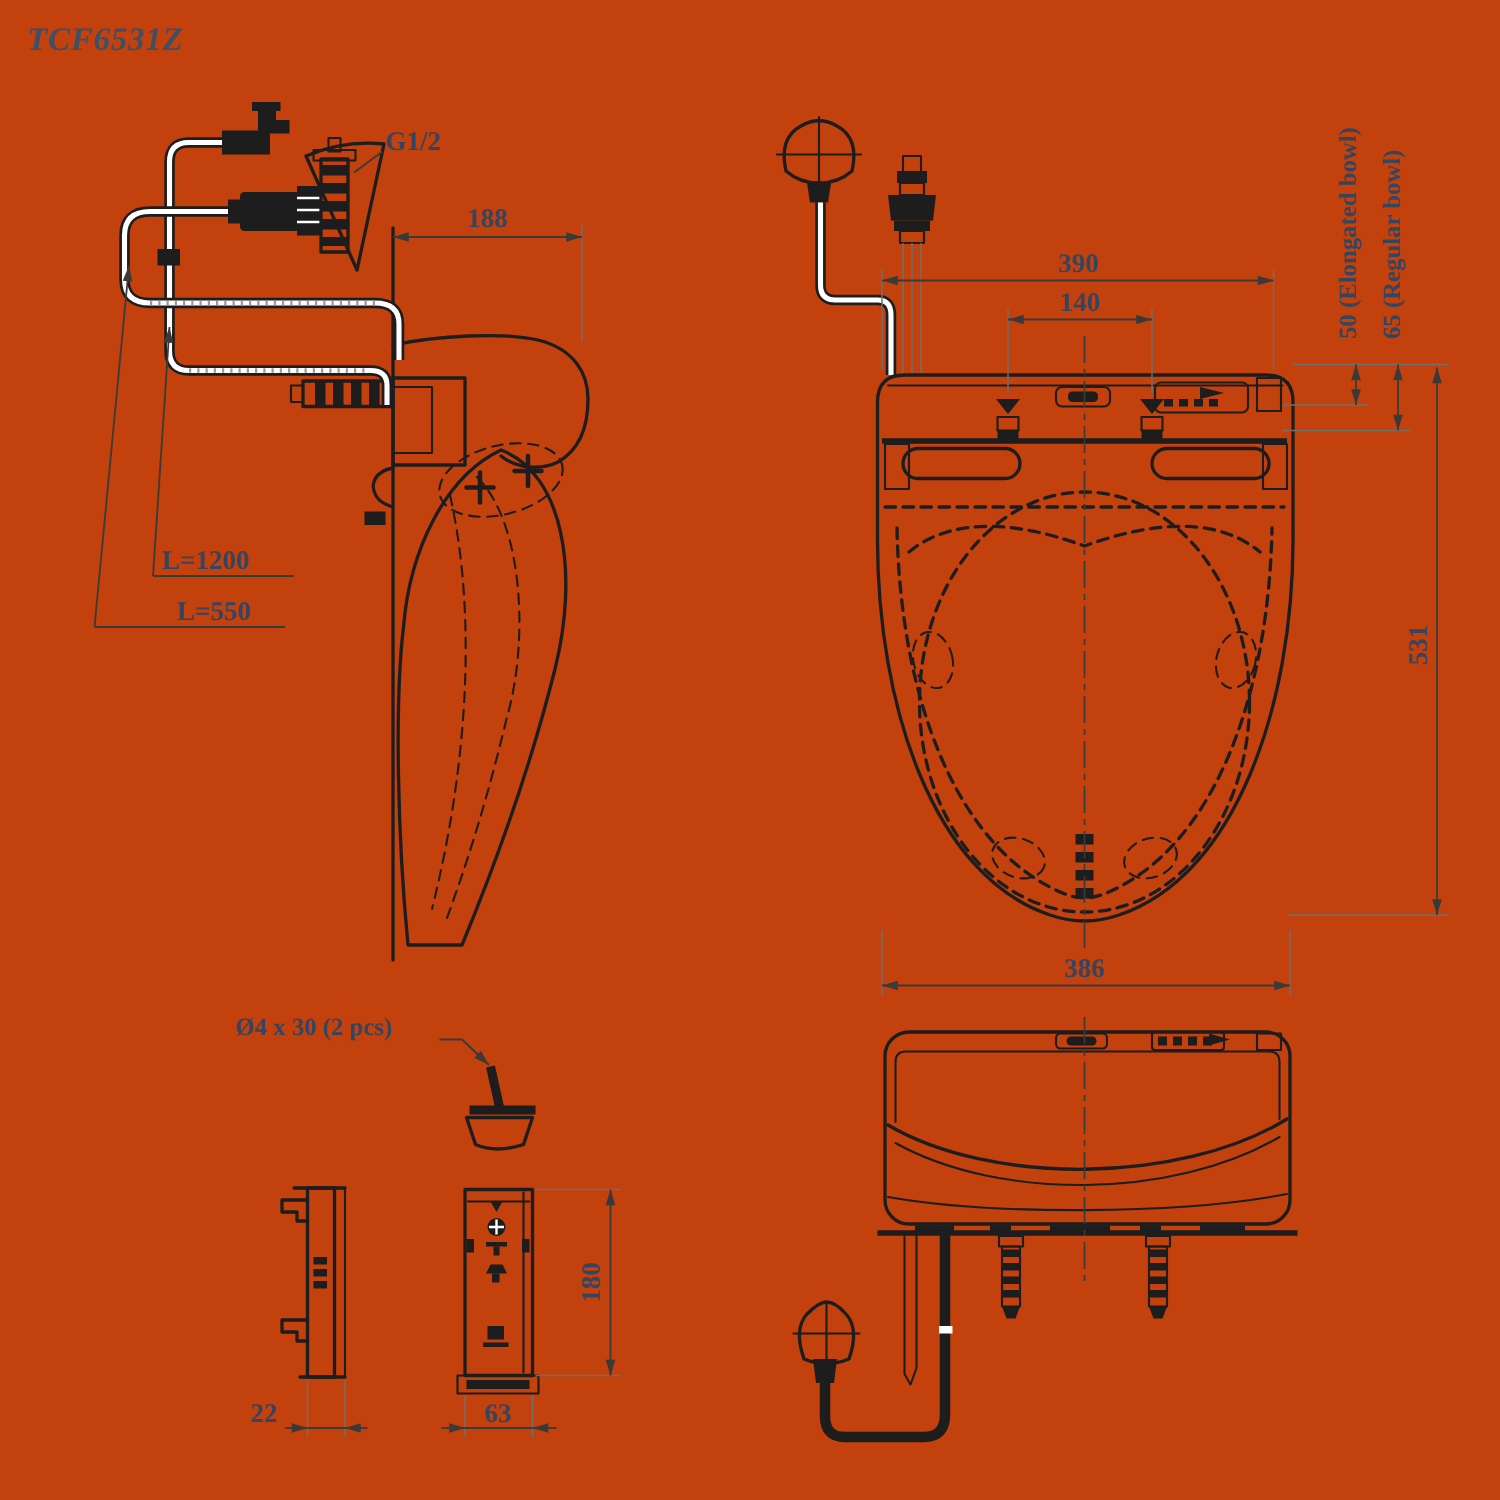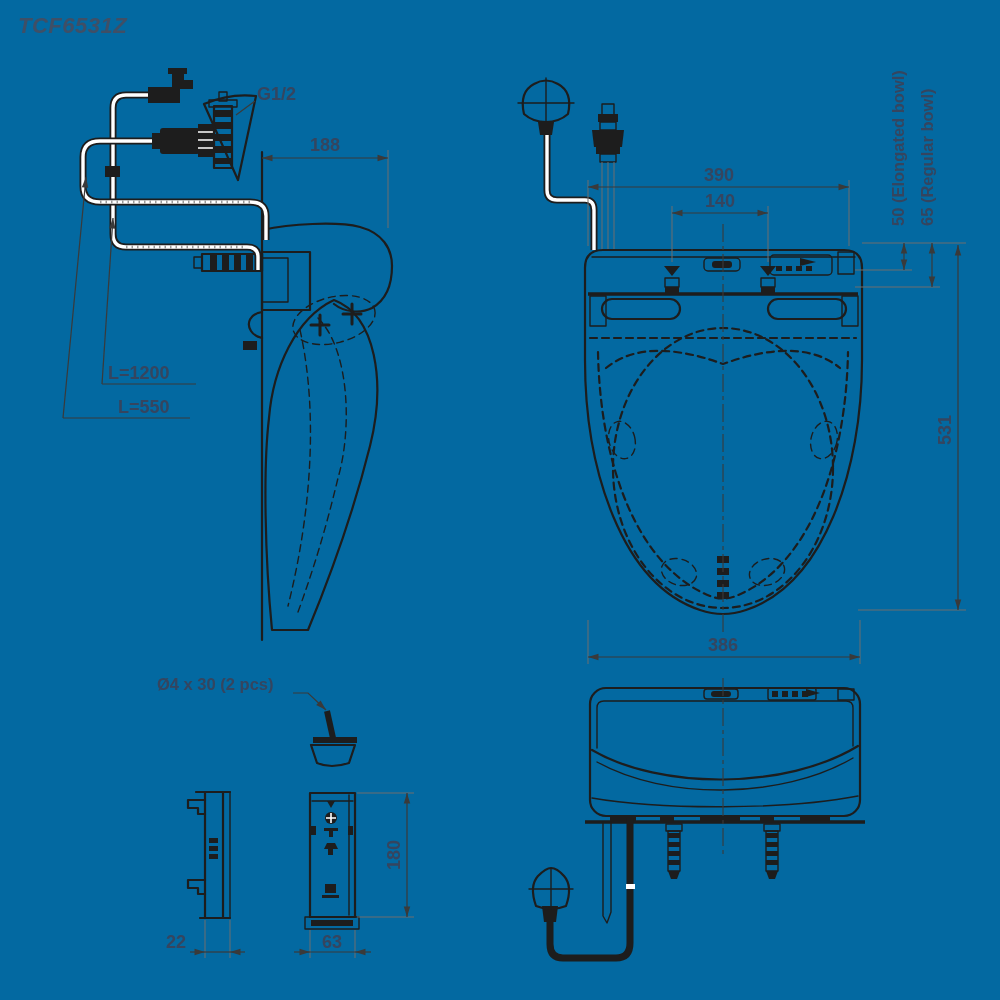--- a/index.html
+++ b/index.html
@@ -1,17 +1,17 @@
 <!DOCTYPE html>
 <html><head>
 <meta charset="utf-8">
 <style>
   html,body{margin:0;padding:0;background:#ffffff;}
-  .page{position:relative;width:1000px;height:1000px;background:#0369a1;overflow:hidden;
-        font-family:Liberation Sans, sans-serif;}
+  .page{position:relative;width:1000px;height:1000px;background:#c2410c;overflow:hidden;
+        font-family:Liberation Serif, serif;}
   svg{display:block}
   
   .ln{fill:none;stroke:#1d1d1d;stroke-width:2.2;stroke-linecap:round;stroke-linejoin:round}
   .ln2{fill:none;stroke:#1d1d1d;stroke-width:1.4;stroke-linecap:round;stroke-linejoin:round}
   .lnt{fill:none;stroke:#1d1d1d;stroke-width:3.6;stroke-linecap:butt}
   .dash{stroke-dasharray:7 5}
   .fillb{fill:#1d1d1d;stroke:none}
   .hose{fill:none;stroke:#1d1d1d;stroke-width:7;stroke-linecap:butt;stroke-linejoin:round}
   .hosecore{fill:none;stroke:#ffffff;stroke-width:3.4;stroke-linecap:butt;stroke-linejoin:round}
   .hosetick{fill:none;stroke:#9a9a9a;stroke-width:3;stroke-dasharray:1.5 4;stroke-linecap:butt}

